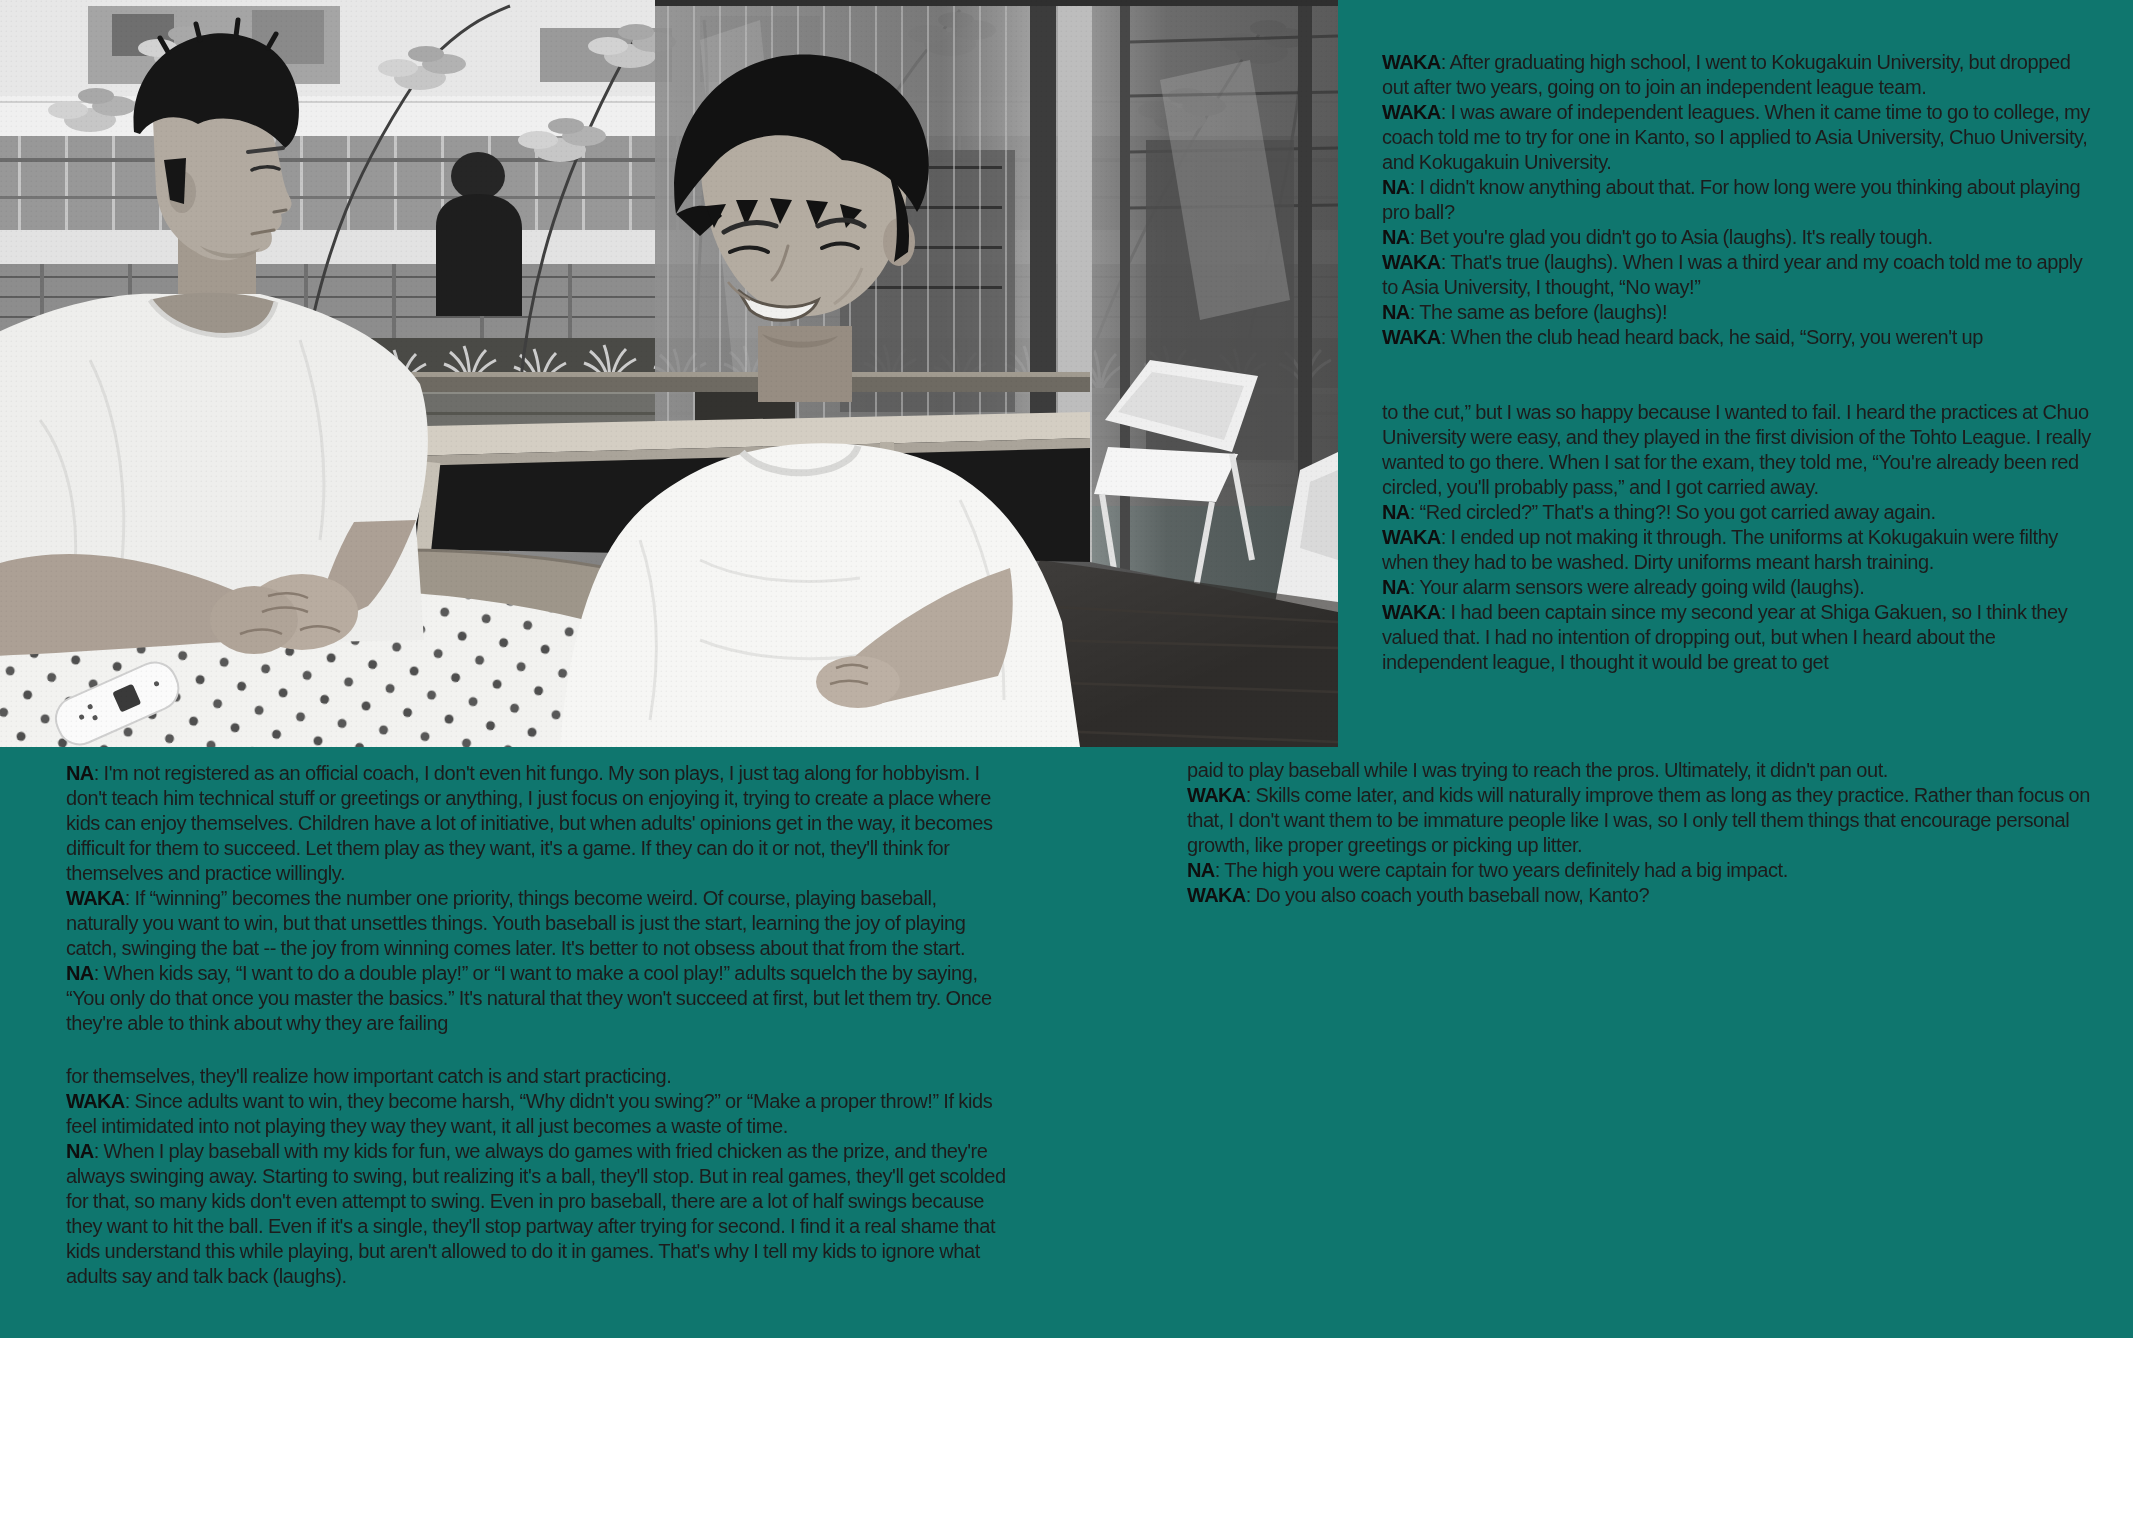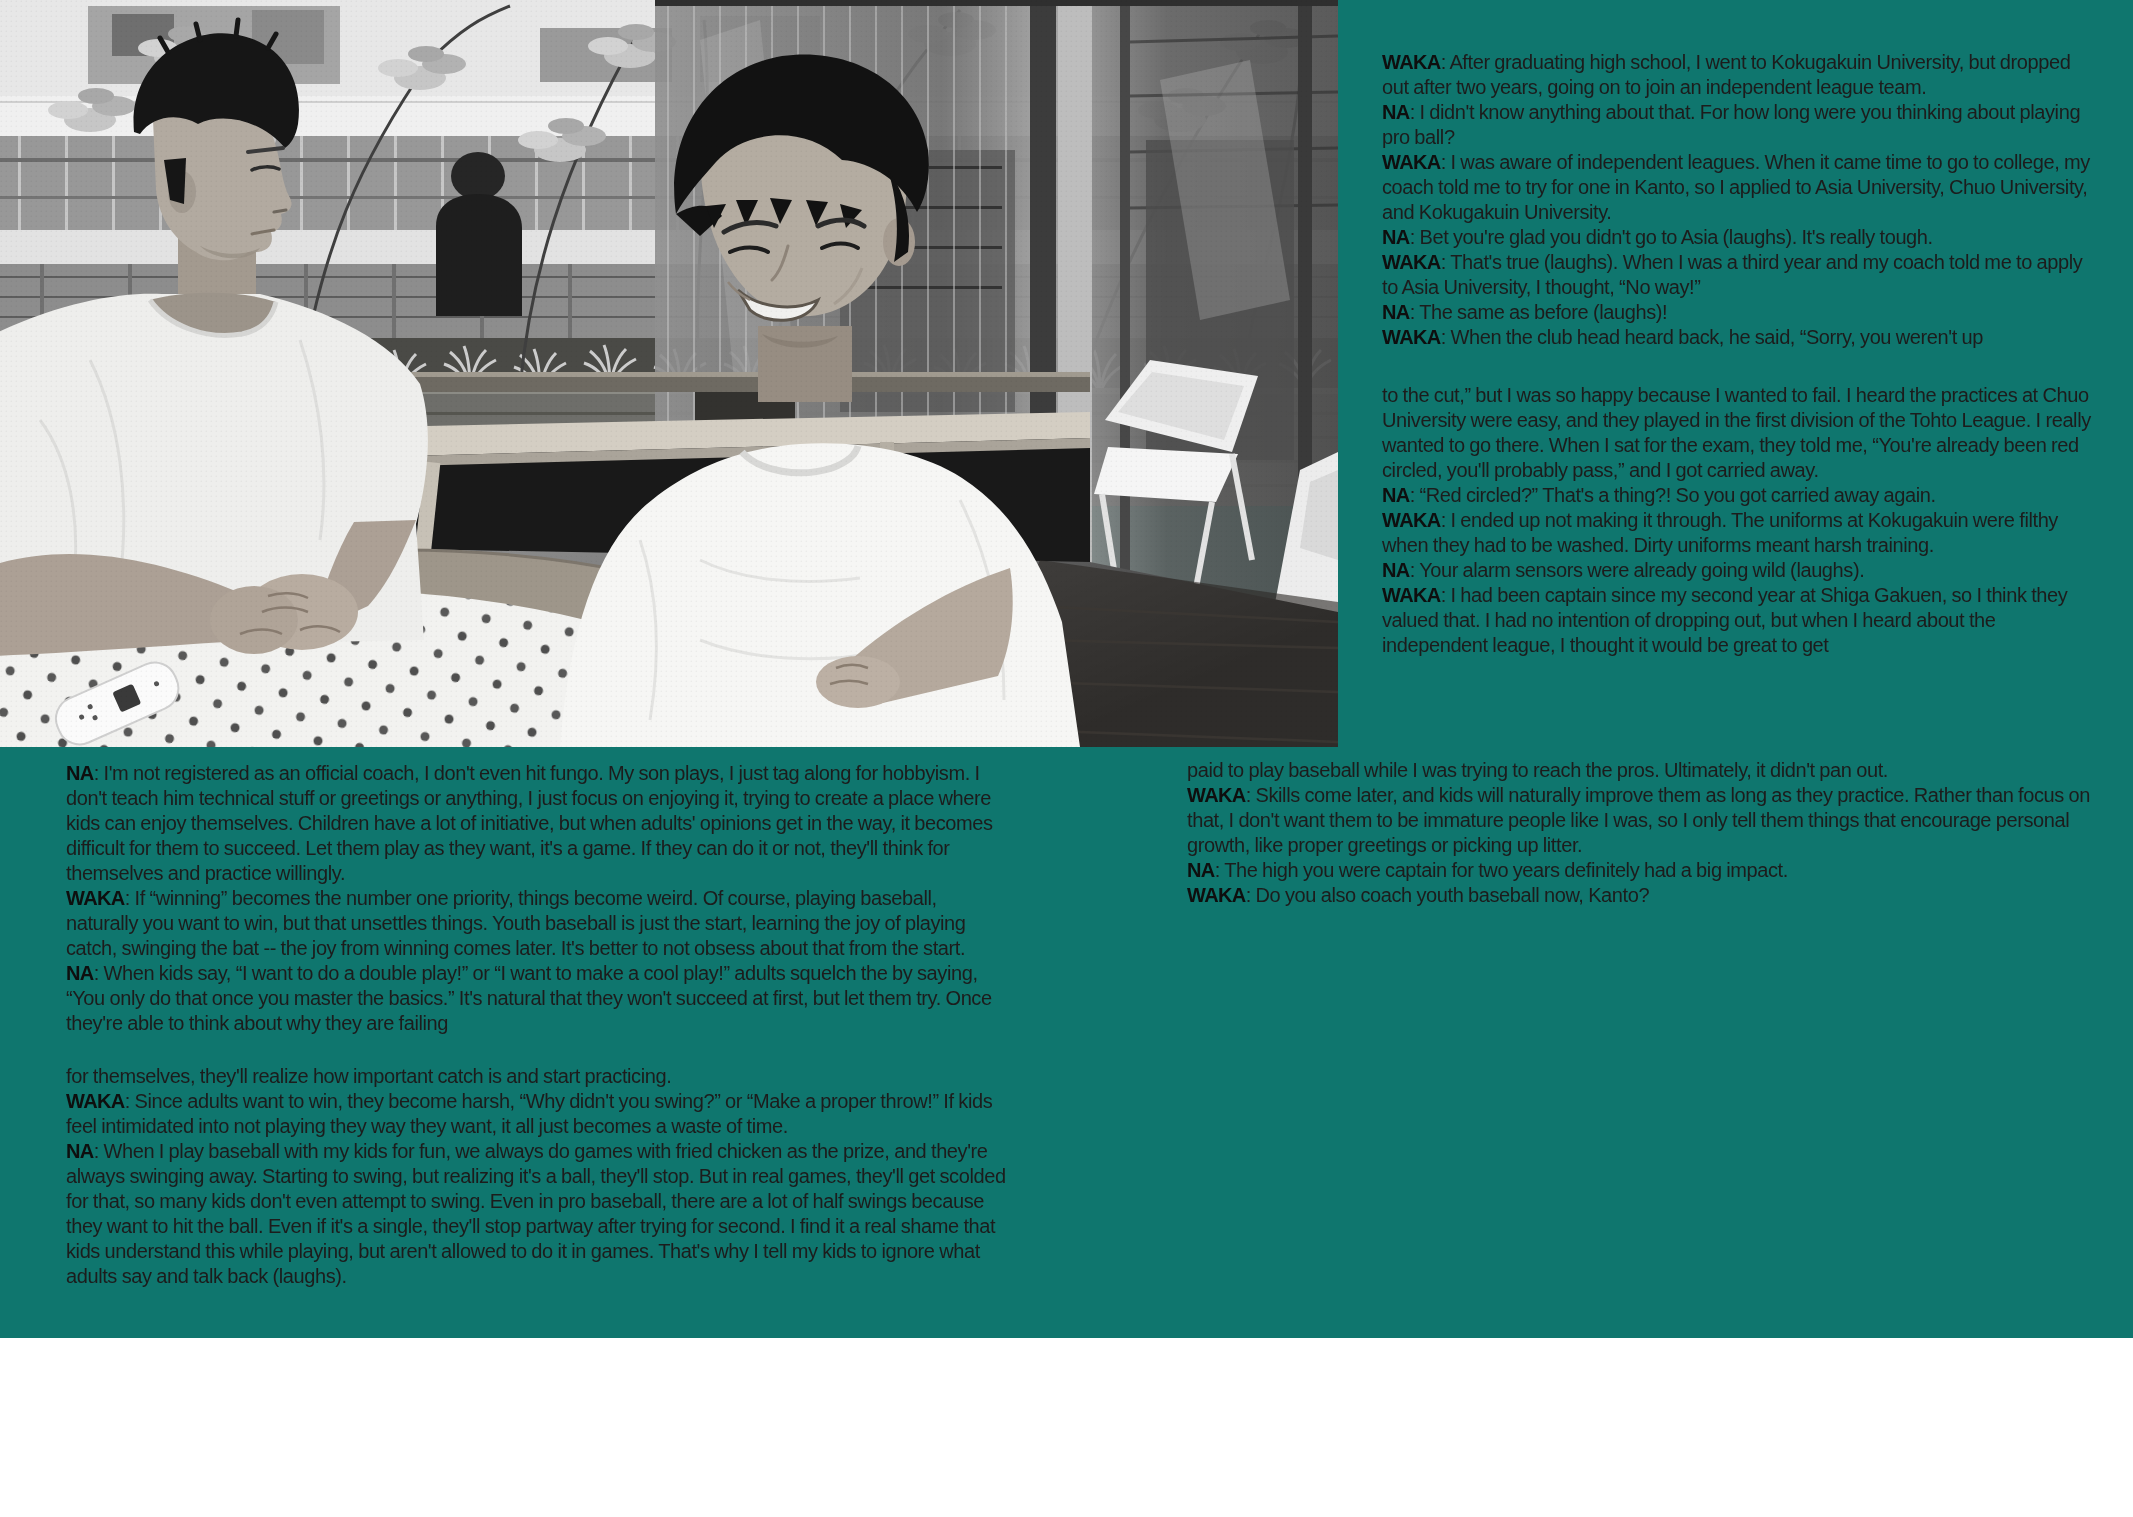--- a/index.html
+++ b/index.html
@@ -8,21 +8,21 @@
     font-family:Liberation Sans, sans-serif;color:#1f1f1f;overflow:hidden;
   }
   .photo{position:absolute;left:0;top:0;width:1338px;height:747px;margin:0;}
   .photo svg{display:block;width:100%;height:100%;}
   .col{position:absolute;font-size:20px;line-height:25px;letter-spacing:-0.4px;word-spacing:-0.5px;color:#1c1c1c;}
   .col p{margin:0;}
   .spk{font-weight:700;color:#0e0e0e;letter-spacing:-0.6px;}
   .col-tr{left:1382px;top:50px;width:714px;}
   .col-bl{left:66px;top:761px;width:941px;}
   .col-br{left:1187px;top:758px;width:917px;}
-  .col-tr .block+.block{margin-top:33px;}
+  .col-tr .block+.block{margin-top:50px;}
   .col-bl .block+.block{margin-top:28px;}
 </style>
 </head>
 <body>
 
 <div class="page">
 
   <figure class="photo">
     <svg viewBox="0 0 1338 747" preserveAspectRatio="none">
       <defs>
@@ -337,22 +337,22 @@
         </g>
       </g>
 
       <rect x="0" y="0" width="1338" height="747" fill="url(#grain)" opacity="0.05"></rect>
     </svg>
   </figure>
 
   <section class="col col-tr">
     <div class="block">
       <p><b class="spk">WAKA</b><span>: After graduating high school, I went to Kokugakuin University, but dropped out after two years, going on to join an independent league team.</span></p>
+      <p><b class="spk">WAKA</b><span>: I was aware of independent leagues. When it came time to go to college, my coach told me to try for one in Kanto, so I applied to Asia University, Chuo University, and Kokugakuin University.</span></p>
       <p><b class="spk">NA</b><span>: I didn't know anything about that. For how long were you thinking about playing pro ball?</span></p>
-      <p><b class="spk">WAKA</b><span>: I was aware of independent leagues. When it came time to go to college, my coach told me to try for one in Kanto, so I applied to Asia University, Chuo University, and Kokugakuin University.</span></p>
       <p><b class="spk">NA</b><span>: Bet you're glad you didn't go to Asia (laughs). It's really tough.</span></p>
       <p><b class="spk">WAKA</b><span>: That's true (laughs). When I was a third year and my coach told me to apply to Asia University, I thought, “No way!”</span></p>
       <p><b class="spk">NA</b><span>: The same as before (laughs)!</span></p>
       <p><b class="spk">WAKA</b><span>: When the club head heard back, he said, “Sorry, you weren't up</span></p>
     </div>
     <div class="block">
       <p><b class="spk"></b><span>to the cut,” but I was so happy because I wanted to fail. I heard the practices at Chuo University were easy, and they played in the first division of the Tohto League. I really wanted to go there. When I sat for the exam, they told me, “You're already been red circled, you'll probably pass,” and I got carried away.</span></p>
       <p><b class="spk">NA</b><span>: “Red circled?” That's a thing?! So you got carried away again.</span></p>
       <p><b class="spk">WAKA</b><span>: I ended up not making it through. The uniforms at Kokugakuin were filthy when they had to be washed. Dirty uniforms meant harsh training.</span></p>
       <p><b class="spk">NA</b><span>: Your alarm sensors were already going wild (laughs).</span></p>

